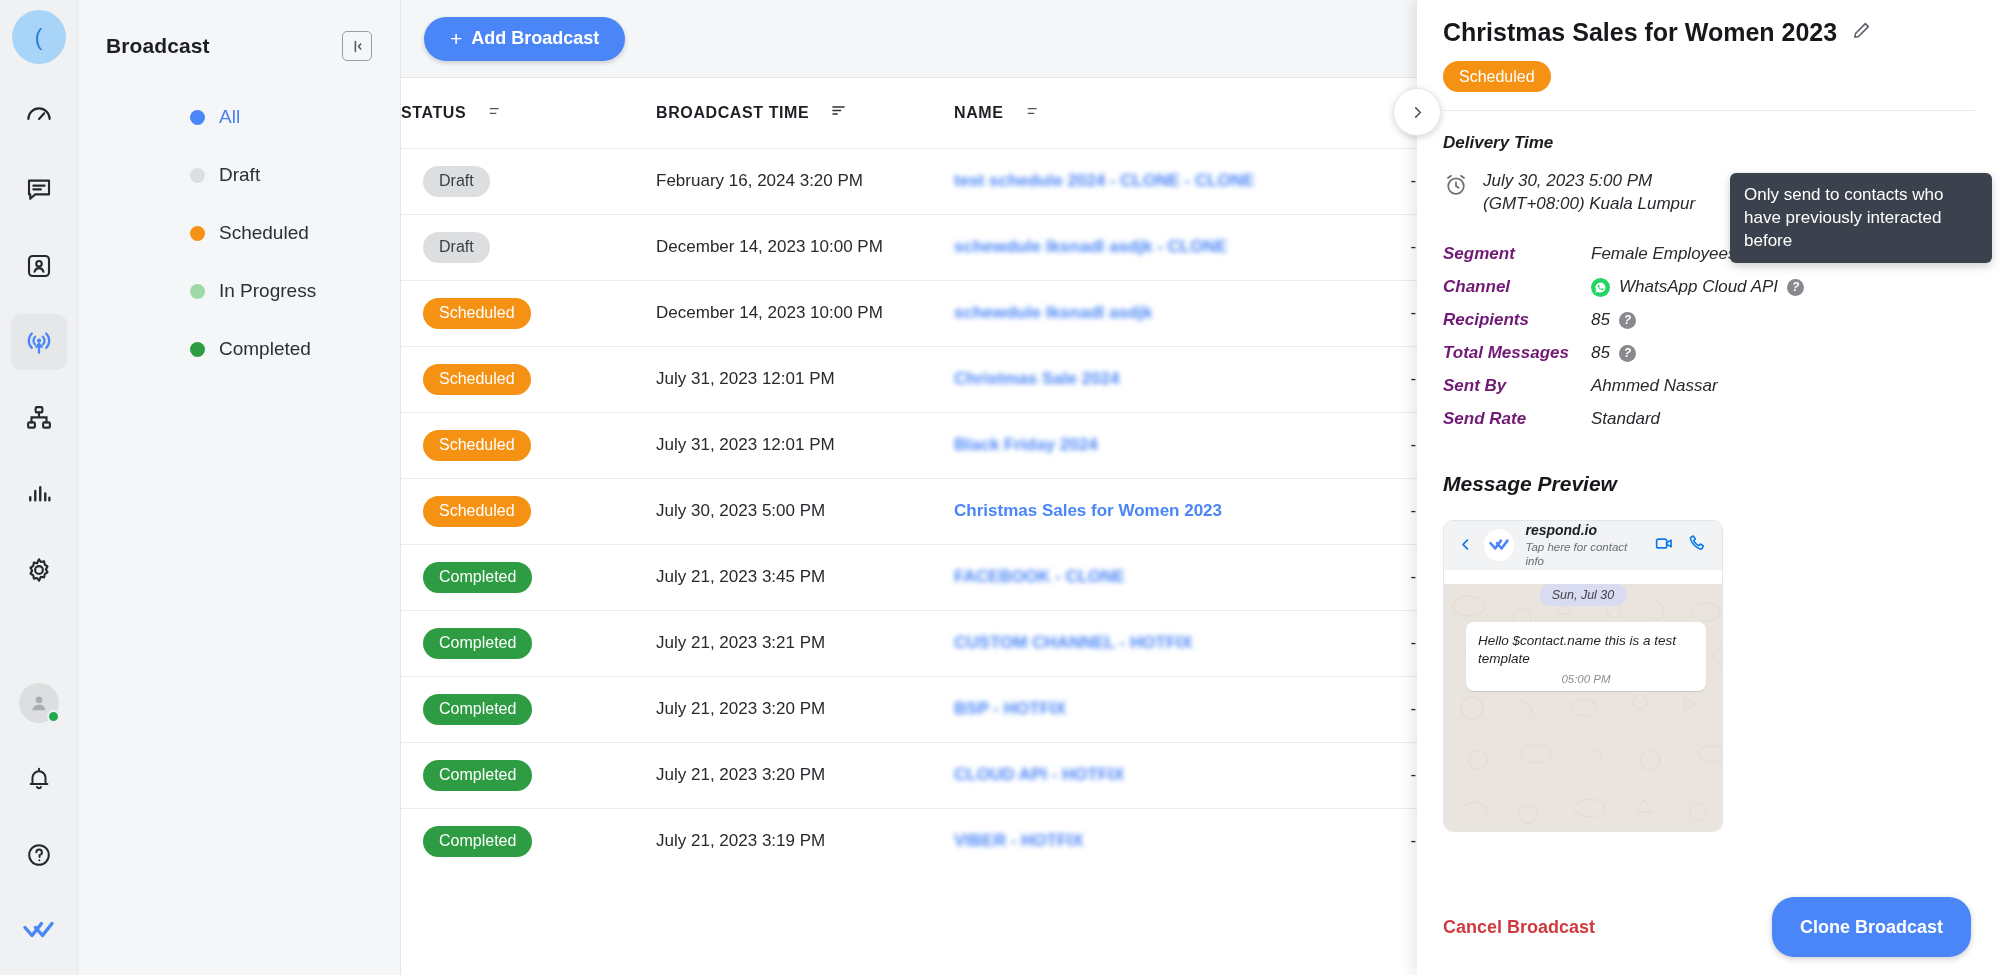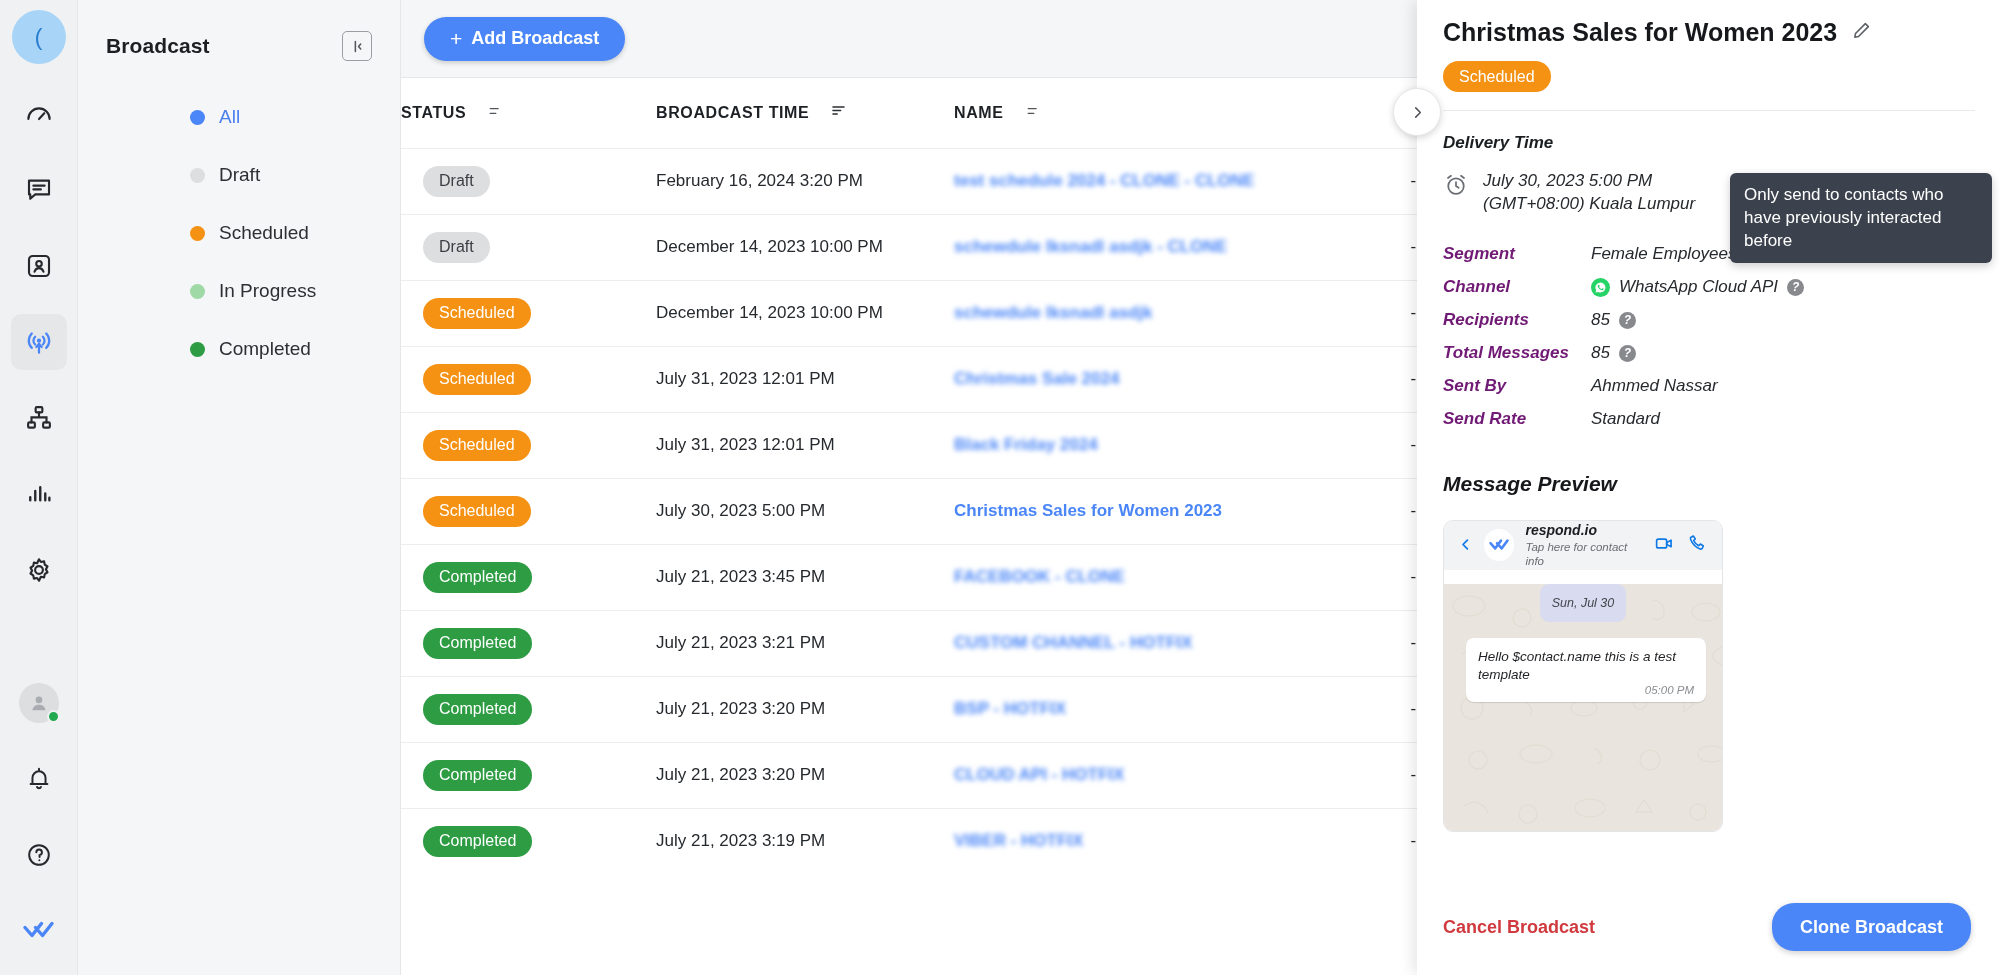--- a/index.html
+++ b/index.html
@@ -195,42 +195,42 @@
   .phone-body {
     height: 263px; position: relative;
     background: #e9e4dd;
   }
   .phone-body .pattern {
     position:absolute; inset:0; opacity:.5;
   }
   .daychip {
     position: relative; margin: 14px auto 0 auto; width: fit-content;
     background: #d9dbf0; color: #43464c; font-size: 12.5px;
-    border-radius: 9px; padding: 12px 12px;
+    border-radius: 9px; padding: 4px 12px;
   }
   .bubble {
     position: relative; margin: 16px 16px 0 22px;
     background: #fff; border-radius: 8px;
     padding: 10px 12px 6px 12px;
     box-shadow: 0 1px 1px rgba(0,0,0,.13);
     max-width: 252px;
   }
   .bubble-txt { font-size: 13.5px; color: #1f2124; line-height: 1.35; }
-  .bubble-time { font-size: 11.5px; color: #8b8e92; text-align: right; }
+  .bubble-time { font-size: 11.5px; color: #8b8e92; text-align: center; margin-top: 5px; }
 
   .panel-foot {
     height: 96px; flex: 0 0 96px;
     display: flex; align-items: center; justify-content: space-between;
     padding: 0 30px 0 26px;
     background: #fff;
   }
   .link-danger { color: #d0393e; font-size: 18px; font-weight: bold; background:none;border:none;font-family:"Liberation Sans",sans-serif;}
   .btn-clone {
     background: #4a86f7; color: #fff; border: none; border-radius: 22px;
-    height: 48px; padding: 0 28px; font-size: 18px; font-weight: bold;
+    height: 60px; padding: 0 28px; font-size: 18px; font-weight: bold;
     font-family: "Liberation Sans", sans-serif;
     box-shadow: 0 2px 6px rgba(0,0,0,.2);
   }
 
   
   .panel-handle {
     position: absolute; left: -24px; top: 88px;
     width: 48px; height: 48px; border-radius: 50%;
     background: #fff; border: 1px solid #e4e6e8;
     box-shadow: 0 2px 7px rgba(0,0,0,.16);

